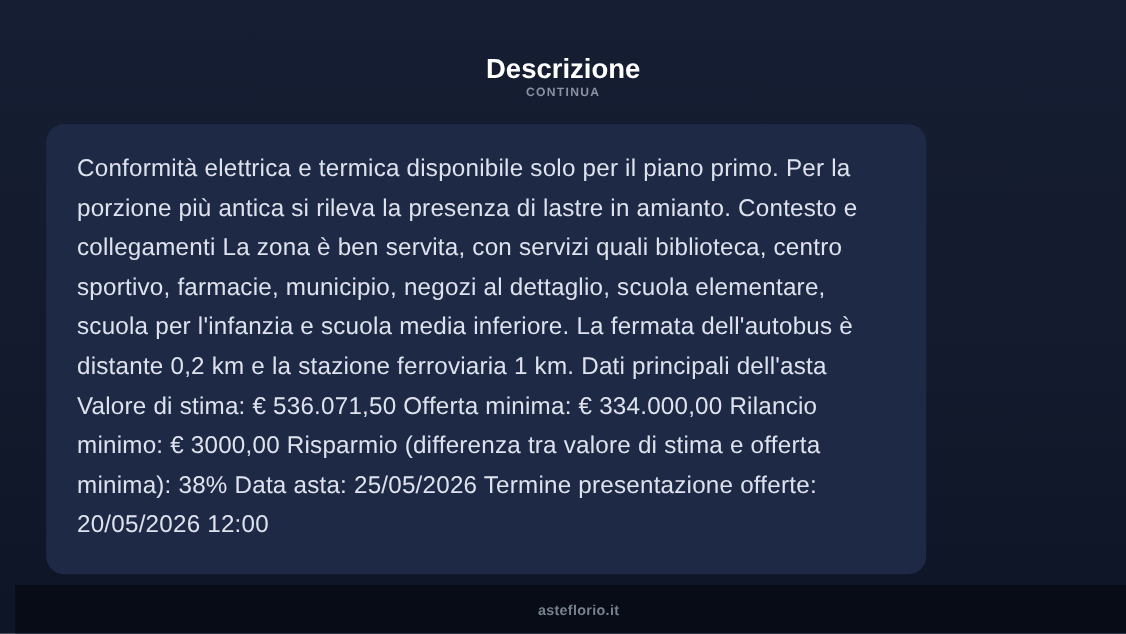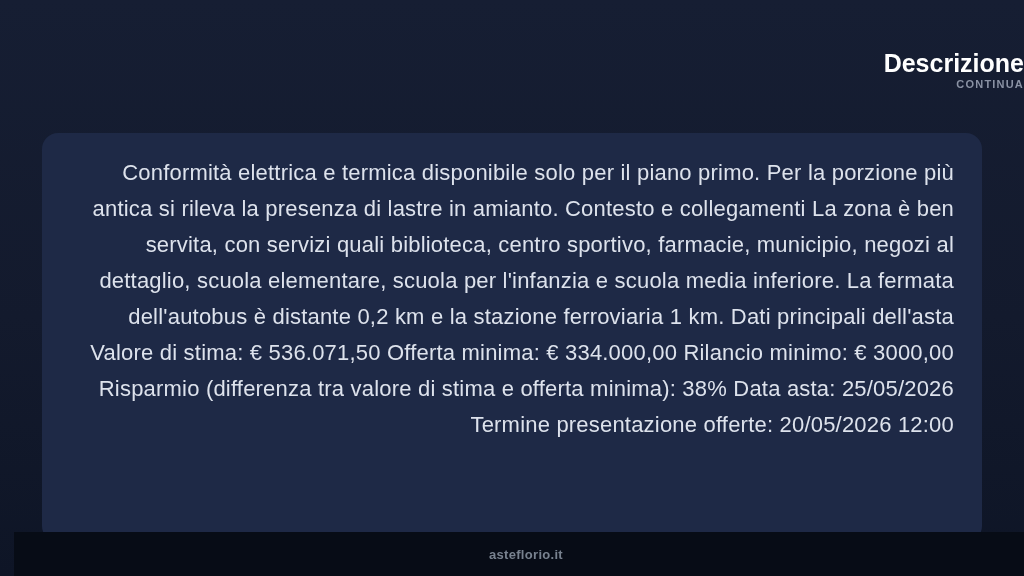--- a/index.html
+++ b/index.html
@@ -1,15 +1,15 @@
 <!DOCTYPE html>
 <html><head>
 <meta charset="utf-8">
 <style>
-  * { margin: 0; padding: 0; box-sizing: border-box; text-align: right; }
+  * { margin: 0; padding: 0; box-sizing: border-box; }
   html, body { width: 1024px; height: 576px; overflow: hidden; }
   body {
     font-family: "Liberation Sans", sans-serif;
     background: linear-gradient(180deg, #161e33 0%, #131a2d 55%, #0e1526 100%);
     position: relative;
   }
   .stage {
     width: 1024px;
     height: 576px;
     position: relative;
@@ -30,26 +30,25 @@
     color: #8a92a4;
     font-size: 11px;
     font-weight: bold;
     letter-spacing: 1.2px;
     text-transform: uppercase;
   }
   .description-card {
     position: absolute;
     left: 42px;
     top: 113px;
-    width: 940px;
+    width: 800px;
     height: 409px;
     background: #1e2946;
     border-radius: 16px;
     padding: 22px 28px;
-    margin-top: 20px;
   }
   .description-text {
     color: #dde2ec;
     font-size: 22px;
     line-height: 36px;
     letter-spacing: 0.2px;
   }
   .footer-bar {
     position: absolute;
     left: 0;

